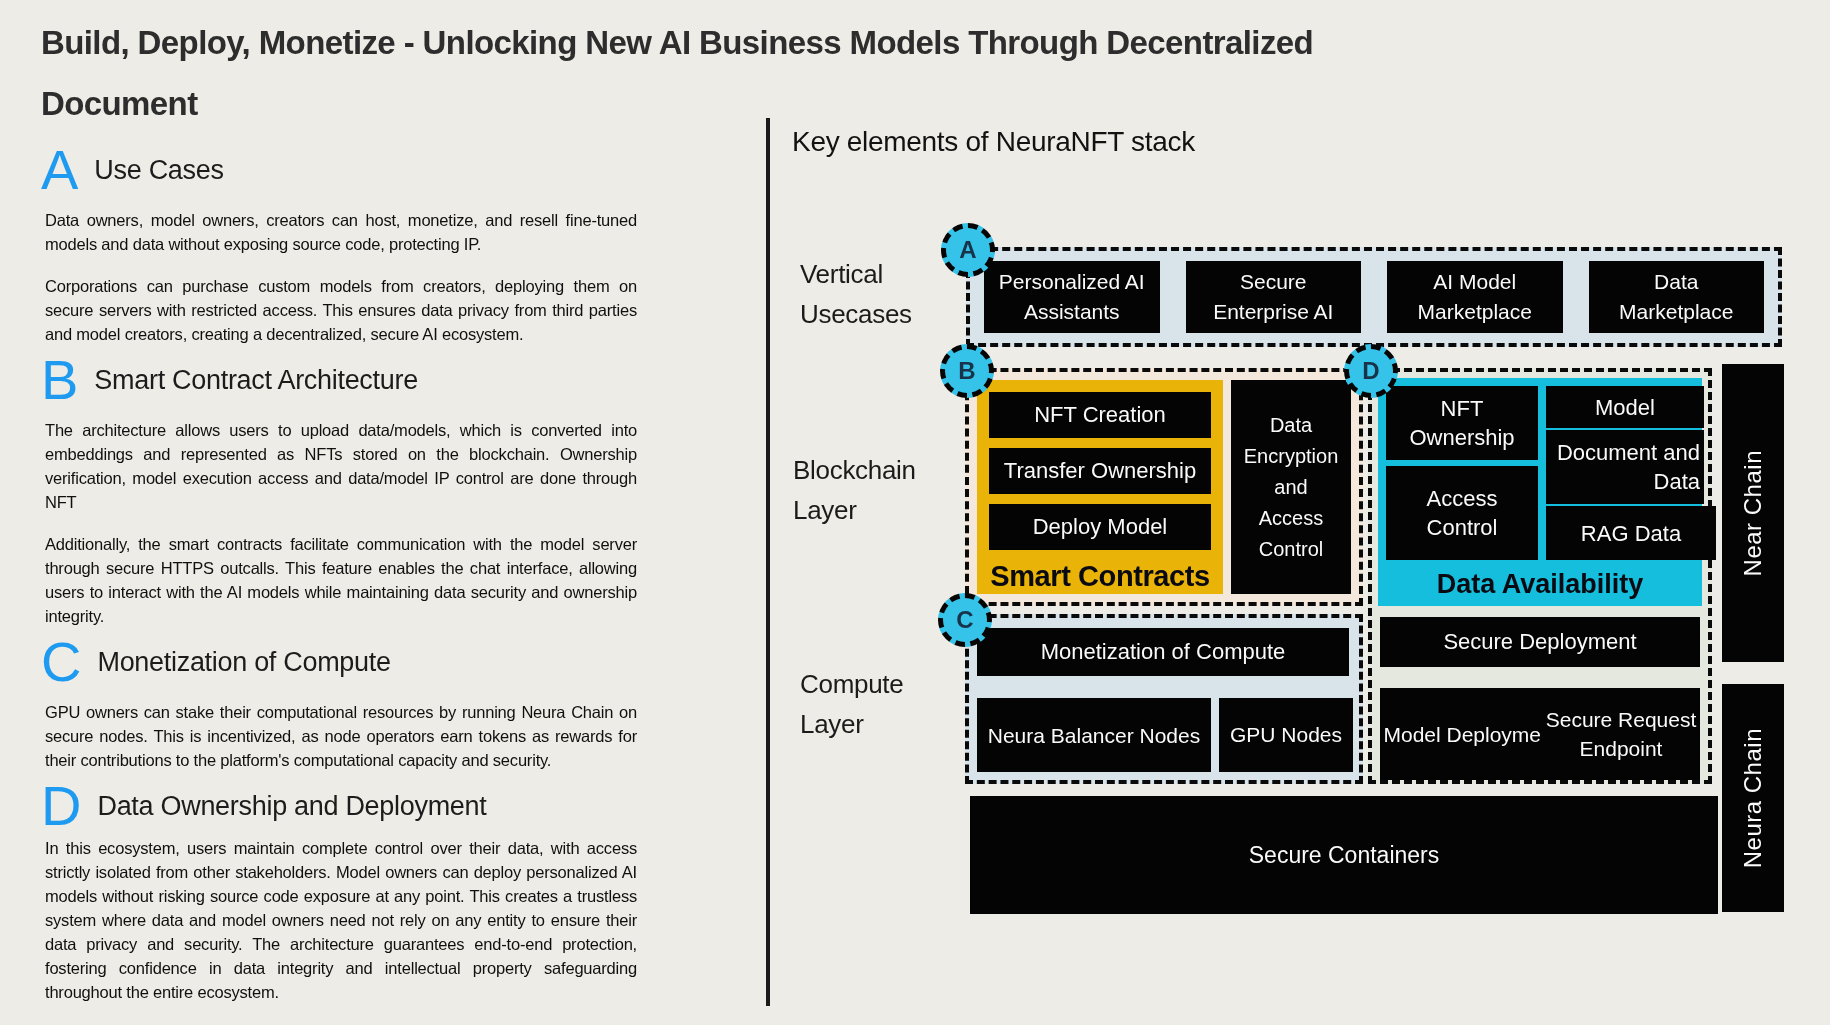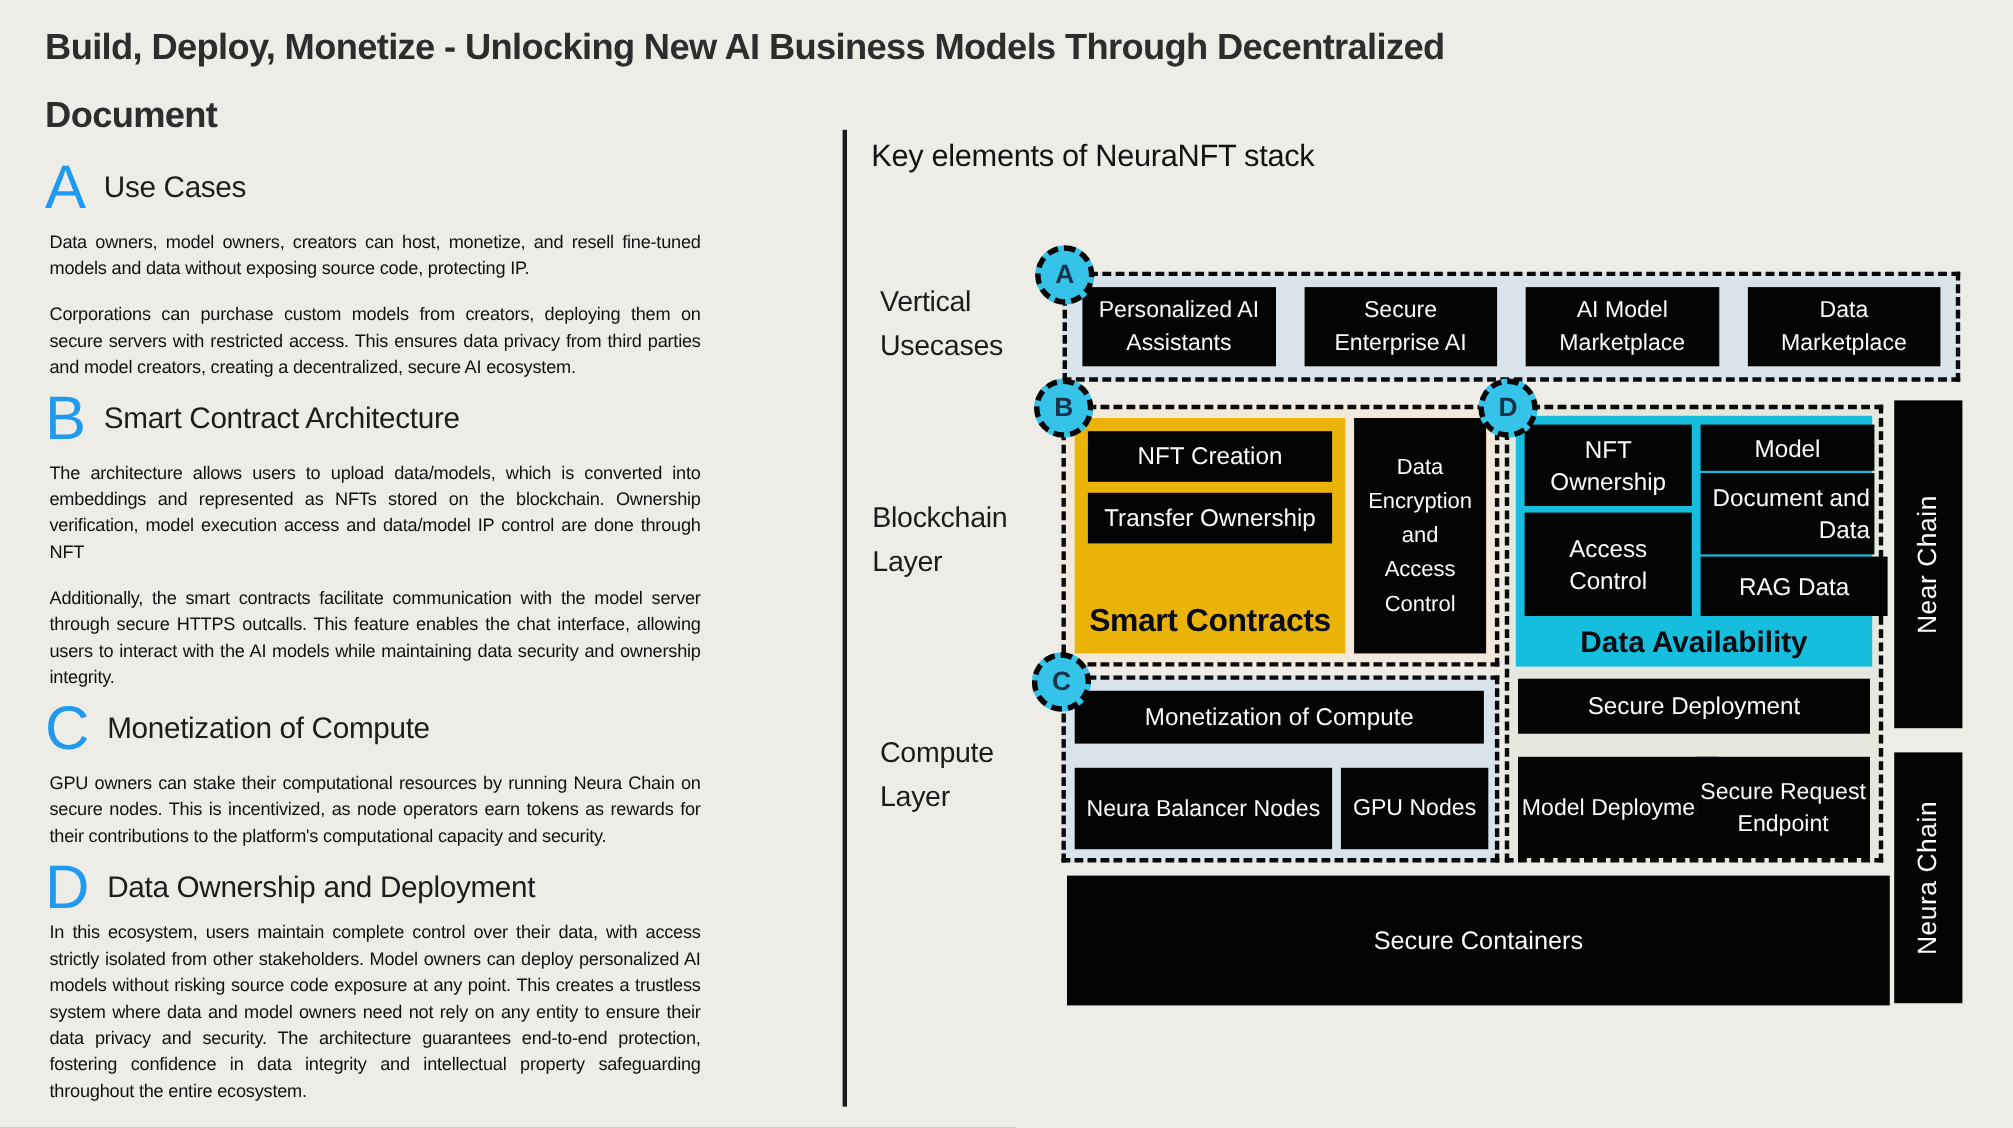--- a/index.html
+++ b/index.html
@@ -127,20 +127,21 @@
     <div class="bbox">Personalized AI Assistants</div>
     <div class="bbox">Secure Enterprise AI</div>
     <div class="bbox">AI Model Marketplace</div>
     <div class="bbox">Data Marketplace</div>
   </div>
 
   <div class="dashed-box" id="cont-b">
     <div id="smart-panel">
       <div class="bbox">NFT Creation</div>
       <div class="bbox">Transfer Ownership</div>
+      <div class="bbox">Deploy Model</div>
       <div class="panel-label" id="smart-label">Smart Contracts</div>
     </div>
     <div class="bbox" id="enc-box">Data Encryption and Access Control</div>
   </div>
 
   <div class="dashed-box" id="cont-d">
     <div id="da-panel">
       <div class="bbox" id="box-nft-ownership">NFT Ownership</div>
       <div class="bbox" id="box-access-control">Access Control</div>
       <div class="bbox" id="box-model">Model</div>

